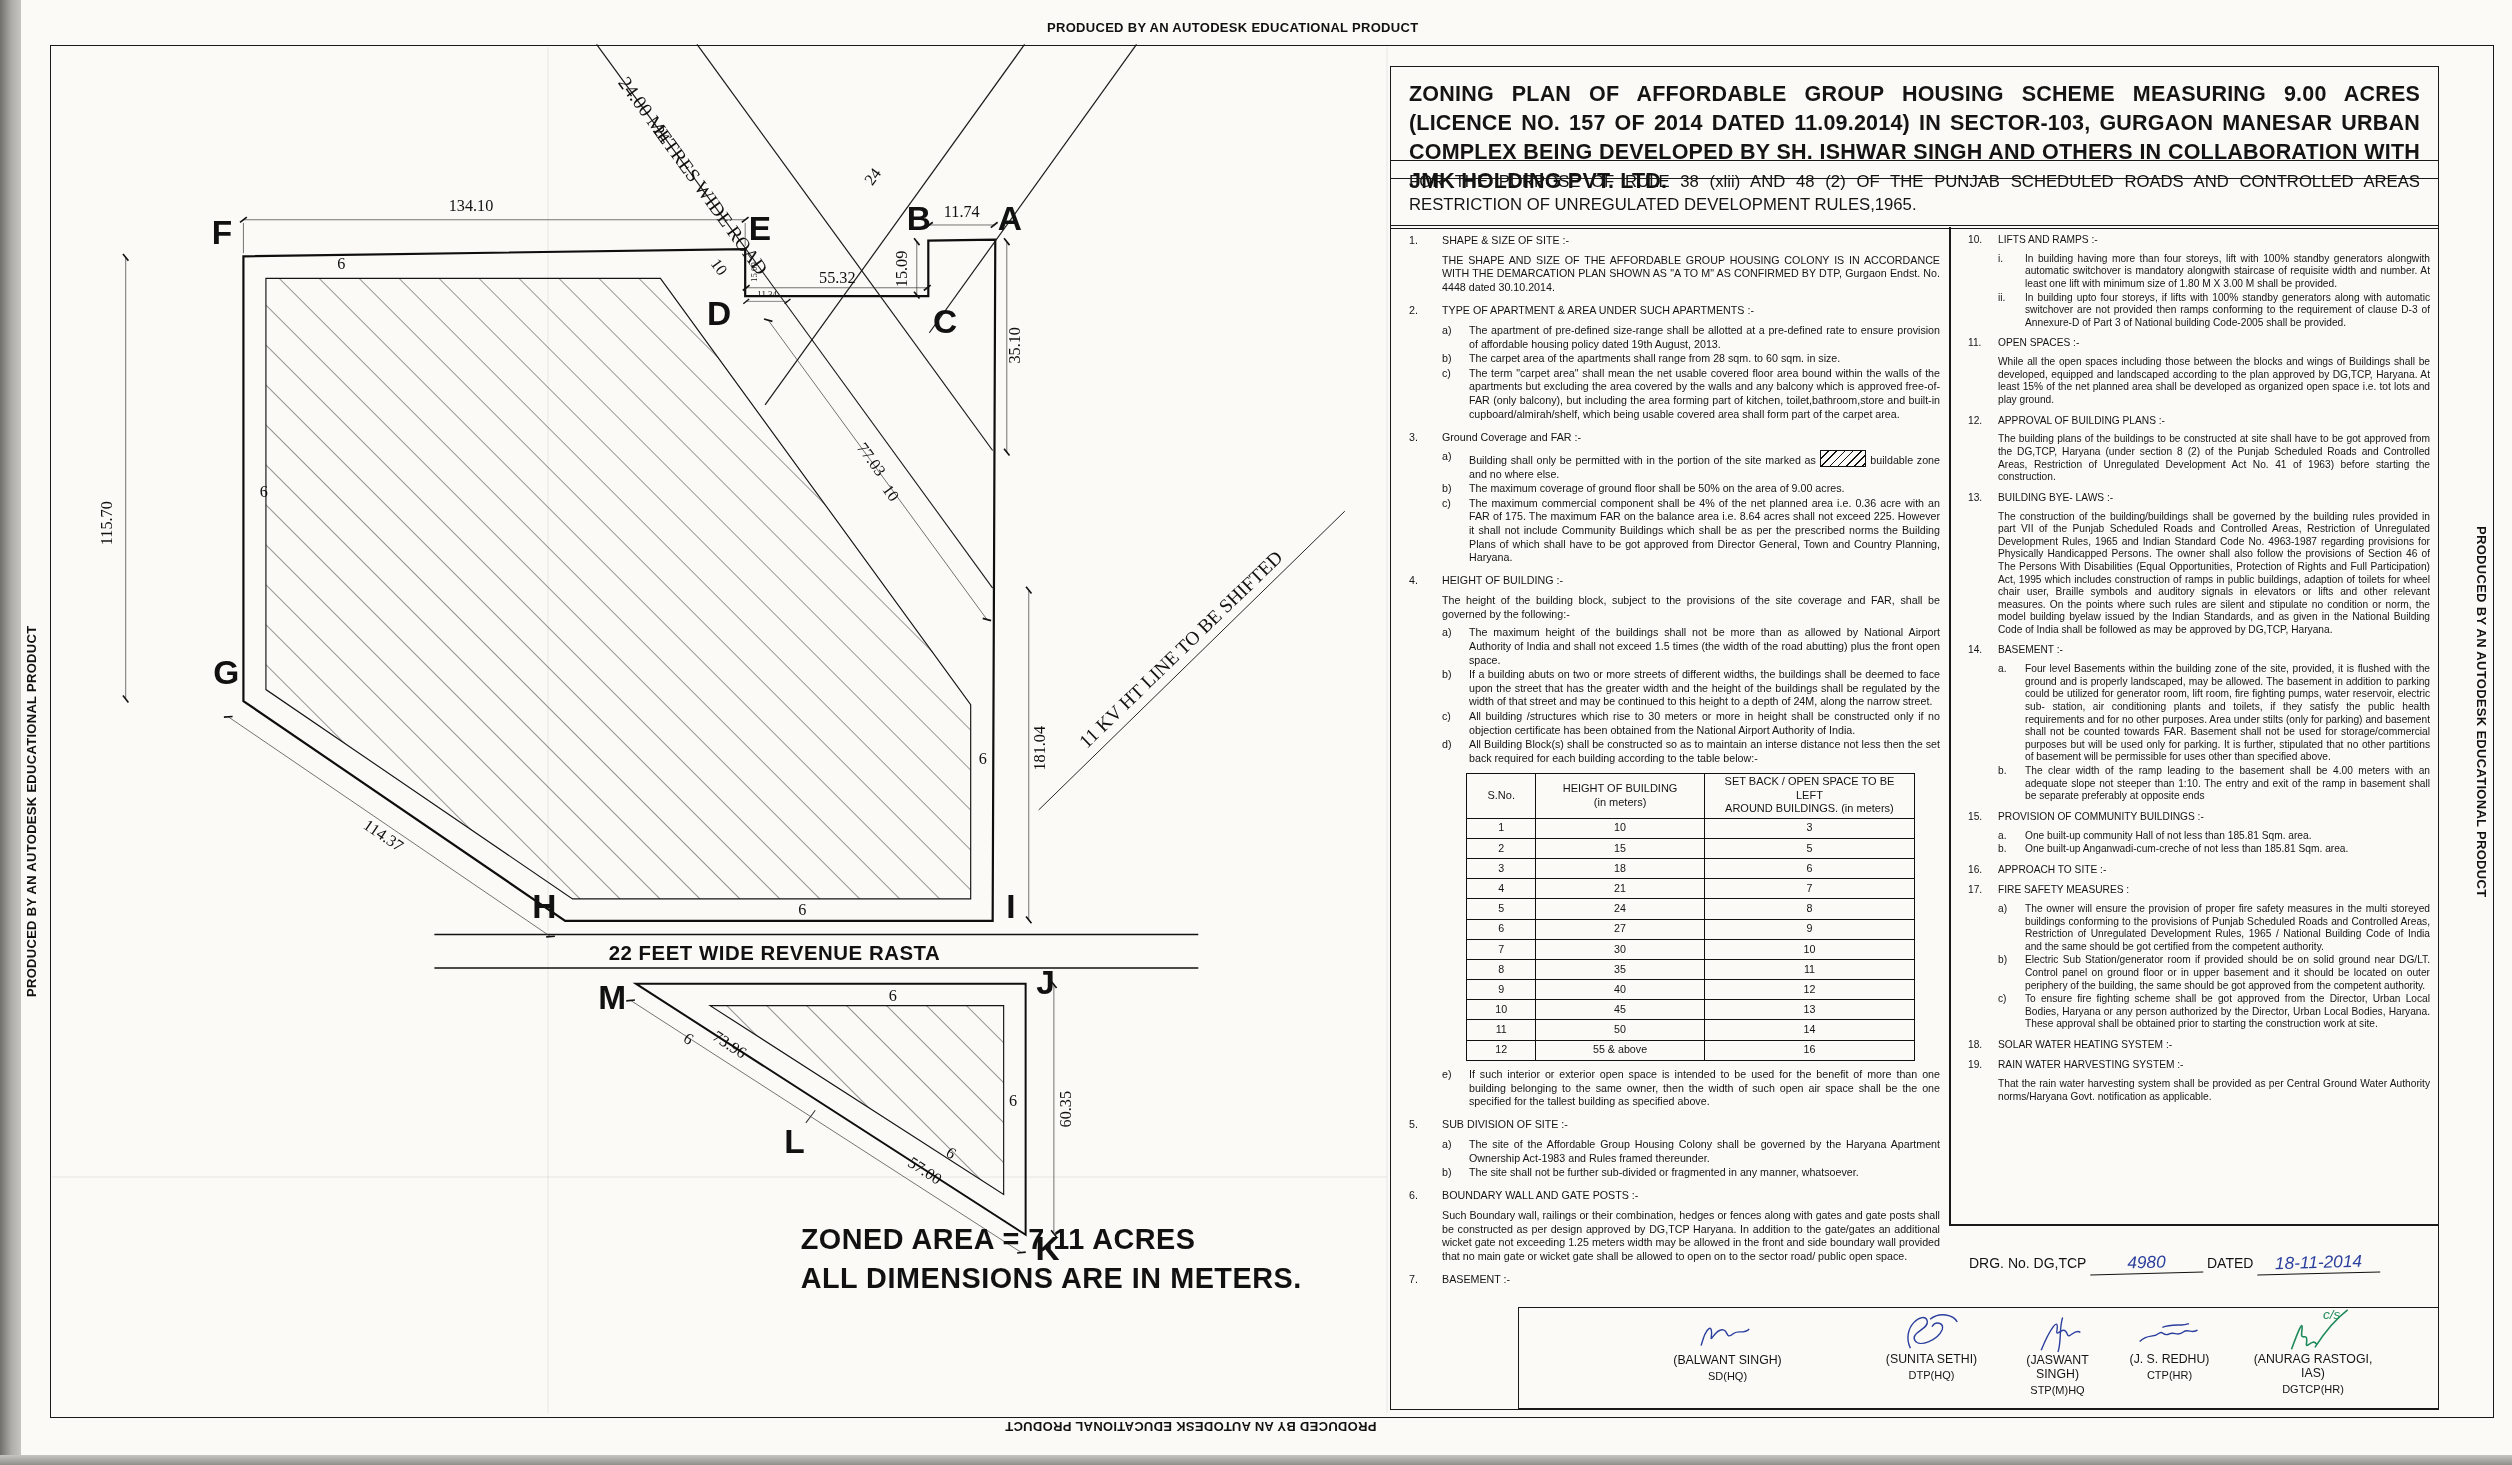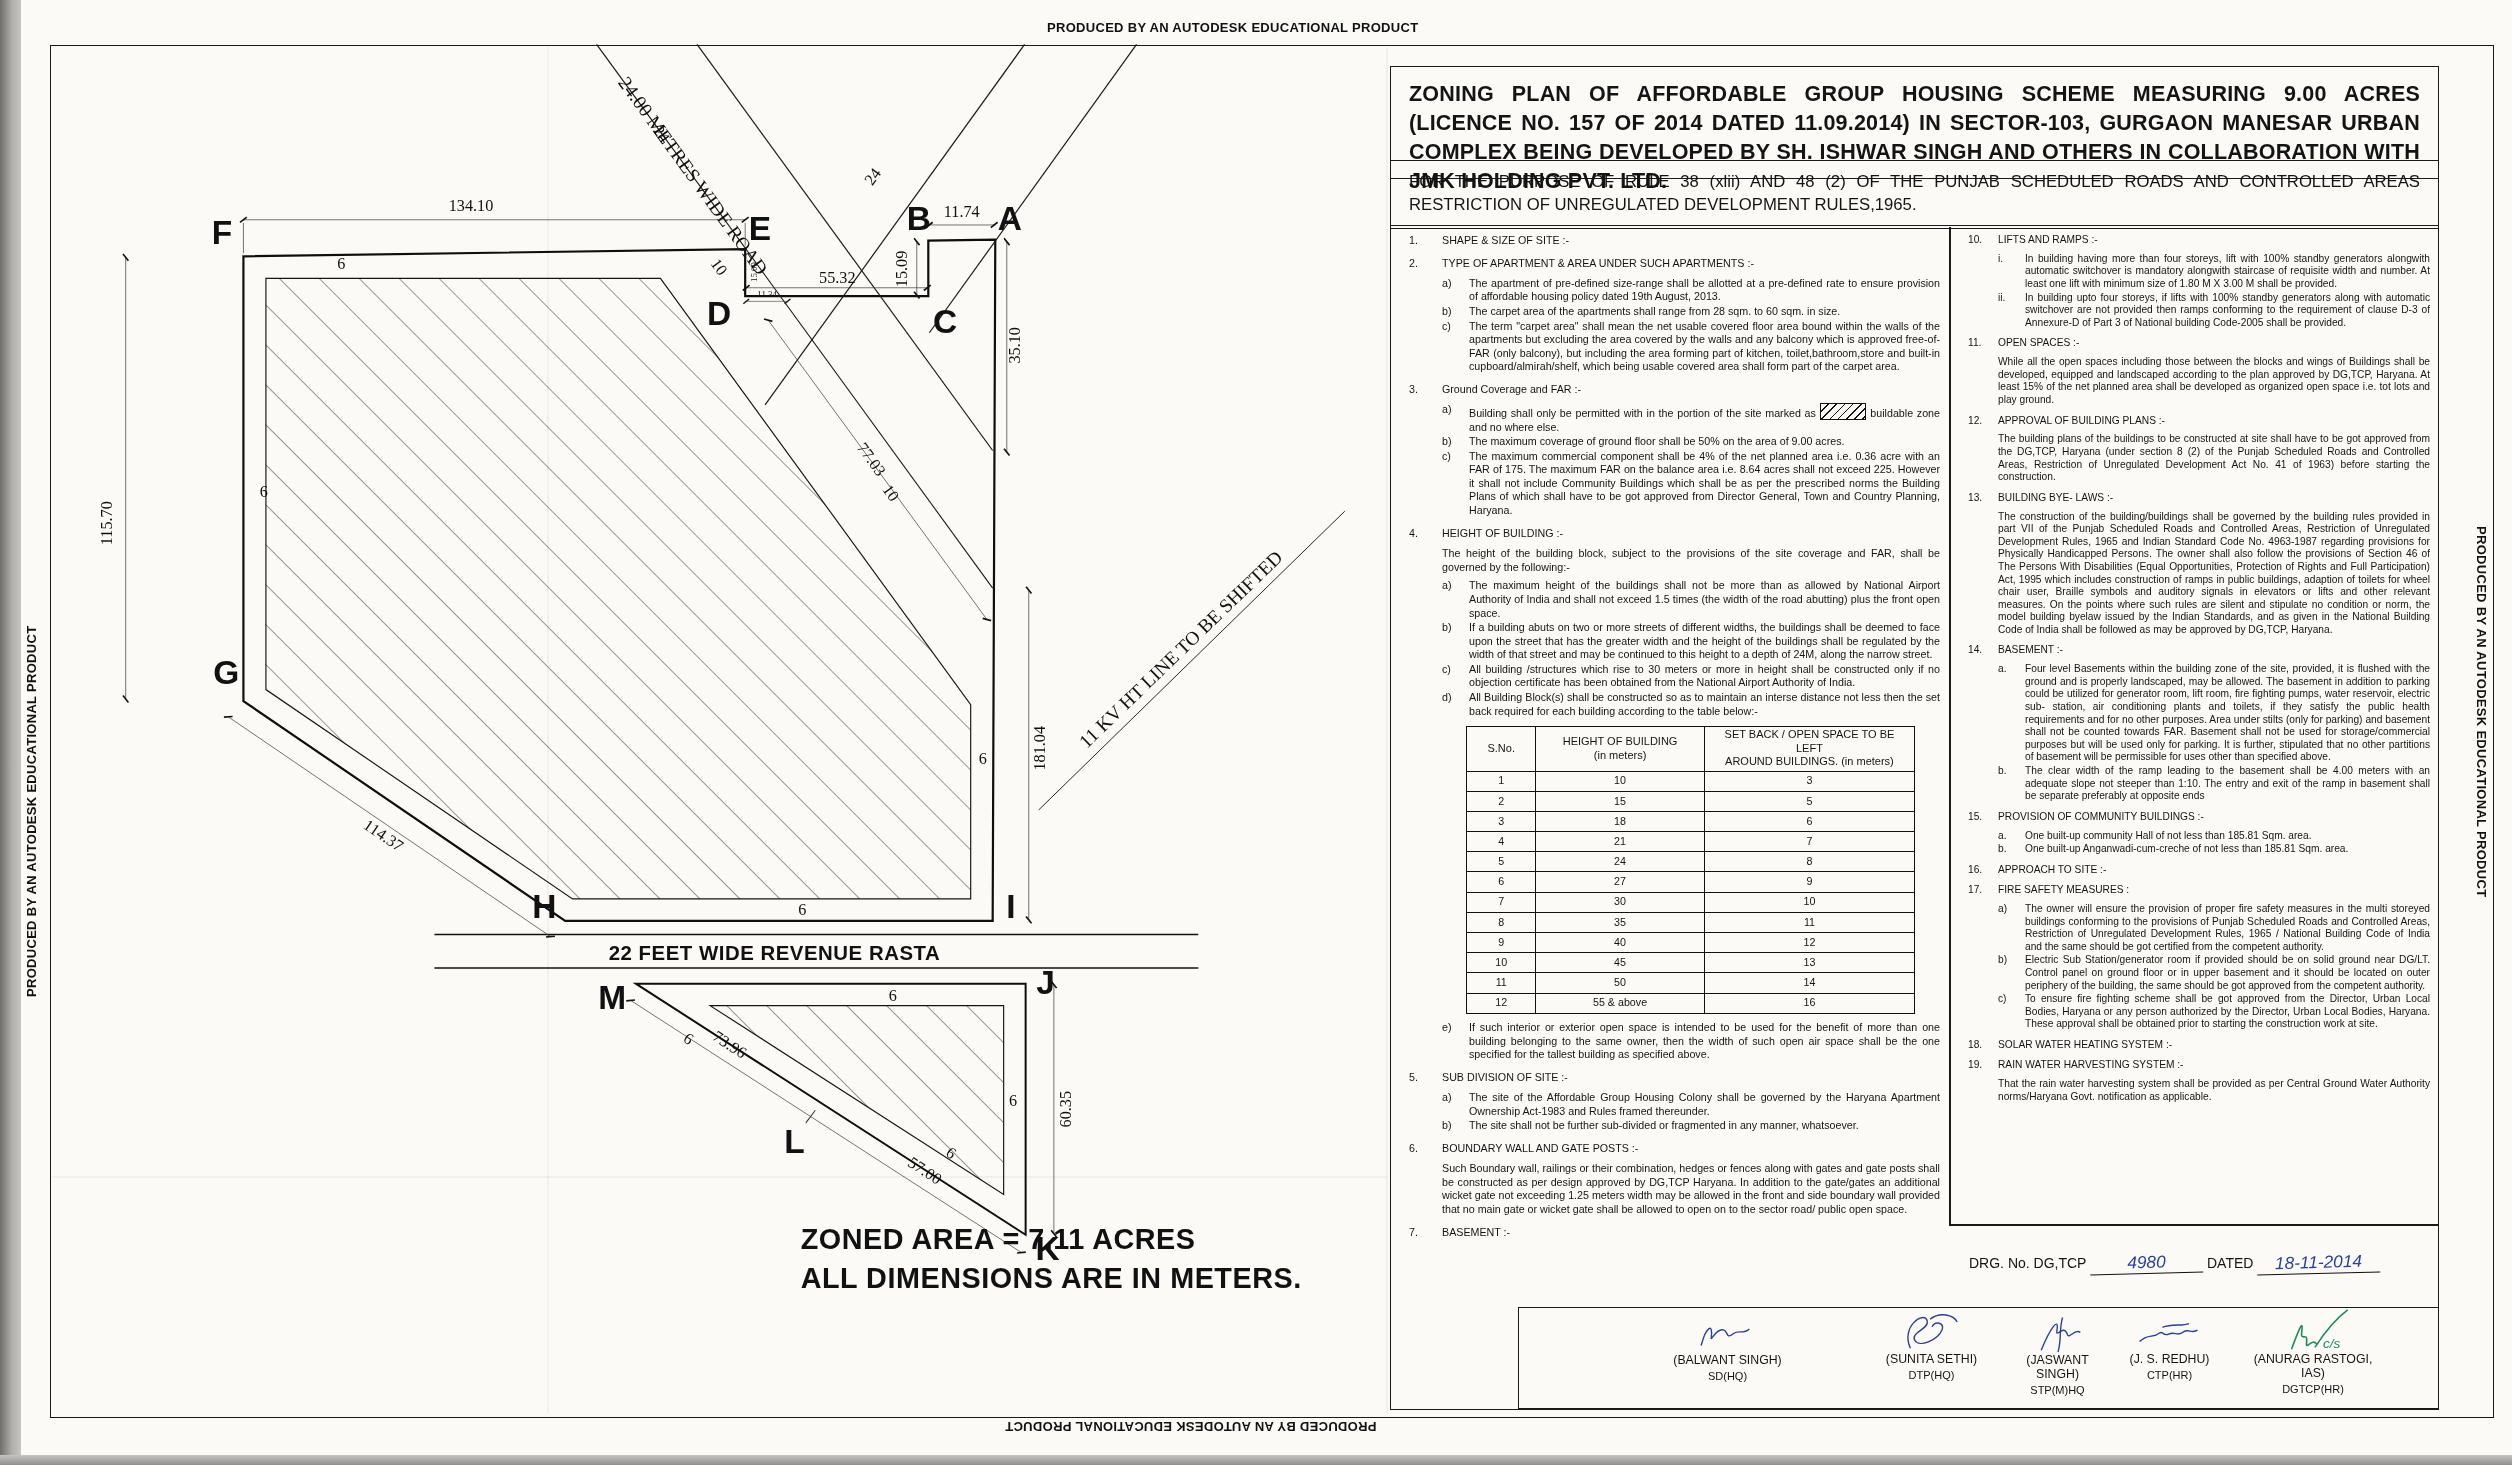--- a/index.html
+++ b/index.html
@@ -182,20 +182,21 @@
 </div>
 <div id="bodyBox" class="panelbox"></div>
 <div id="colDiv"></div>
 <div id="drgTop"></div>
 
 <div id="colL" class="col">
 
   <div class="clause">
     <div class="cnum">1.</div>
     <div class="chead">SHAPE &amp; SIZE OF SITE :-</div>
+    <p class="cpara">THE SHAPE AND SIZE OF THE AFFORDABLE GROUP HOUSING COLONY IS IN ACCORDANCE WITH THE DEMARCATION PLAN SHOWN AS "A TO M" AS CONFIRMED BY DTP, Gurgaon Endst. No. 4448 dated 30.10.2014.</p>
   </div>
 
   <div class="clause">
     <div class="cnum">2.</div>
     <div class="chead">TYPE OF APARTMENT &amp; AREA UNDER SUCH APARTMENTS :-</div>
     <div class="citem"><span class="im">a)</span><span>The apartment of pre-defined size-range shall be allotted at a pre-defined rate to ensure provision of affordable housing policy dated 19th August, 2013.</span></div>
     <div class="citem"><span class="im">b)</span><span>The carpet area of the apartments shall  range from 28 sqm. to 60 sqm. in size.</span></div>
     <div class="citem"><span class="im">c)</span><span>The term "carpet area" shall mean the net usable covered floor area bound within the walls of the apartments but excluding the area covered by the walls and any  balcony which is approved free-of-FAR (only balcony), but including the area forming part of kitchen, toilet,bathroom,store and built-in cupboard/almirah/shelf, which being usable covered area shall form part of the carpet area.</span></div>
   </div>
 
@@ -424,14 +425,14 @@
   <div class="dg">CTP(HR)</div>
 </div>
 
 <div class="sig" style="left:2245px;top:1308px;width:136px;">
   <svg width="89" height="44" viewBox="0 0 170 94">
     <path d="M38,88 C52,50 64,20 60,50 C56,76 74,46 70,76 C68,90 84,62 92,78 M88,84 C110,50 134,22 158,4" fill="none" stroke="#1e8a5a" stroke-width="3.4"></path>
   </svg>
   <div class="nm">(ANURAG RASTOGI, IAS)</div>
   <div class="dg">DGTCP(HR)</div>
 </div>
-<div class="csnote" style="left:2323px;top:1336px;">c/s</div>
+<div class="csnote" style="left:2323px;top:1307px;">c/s</div>
 
 
 </body></html>

